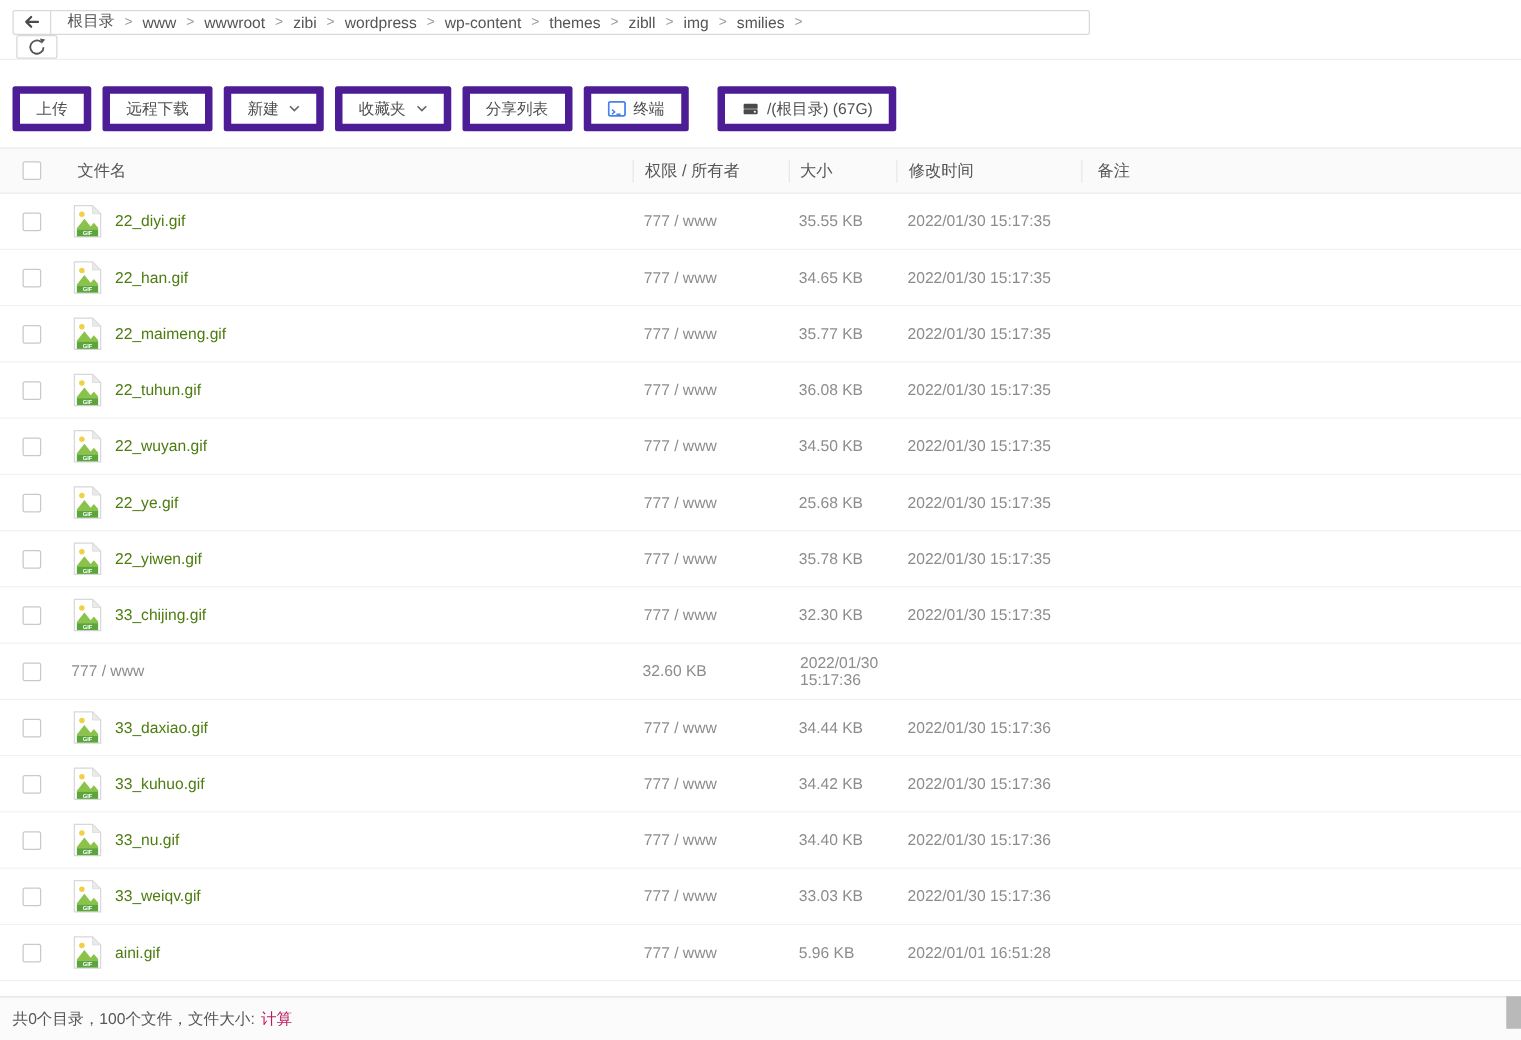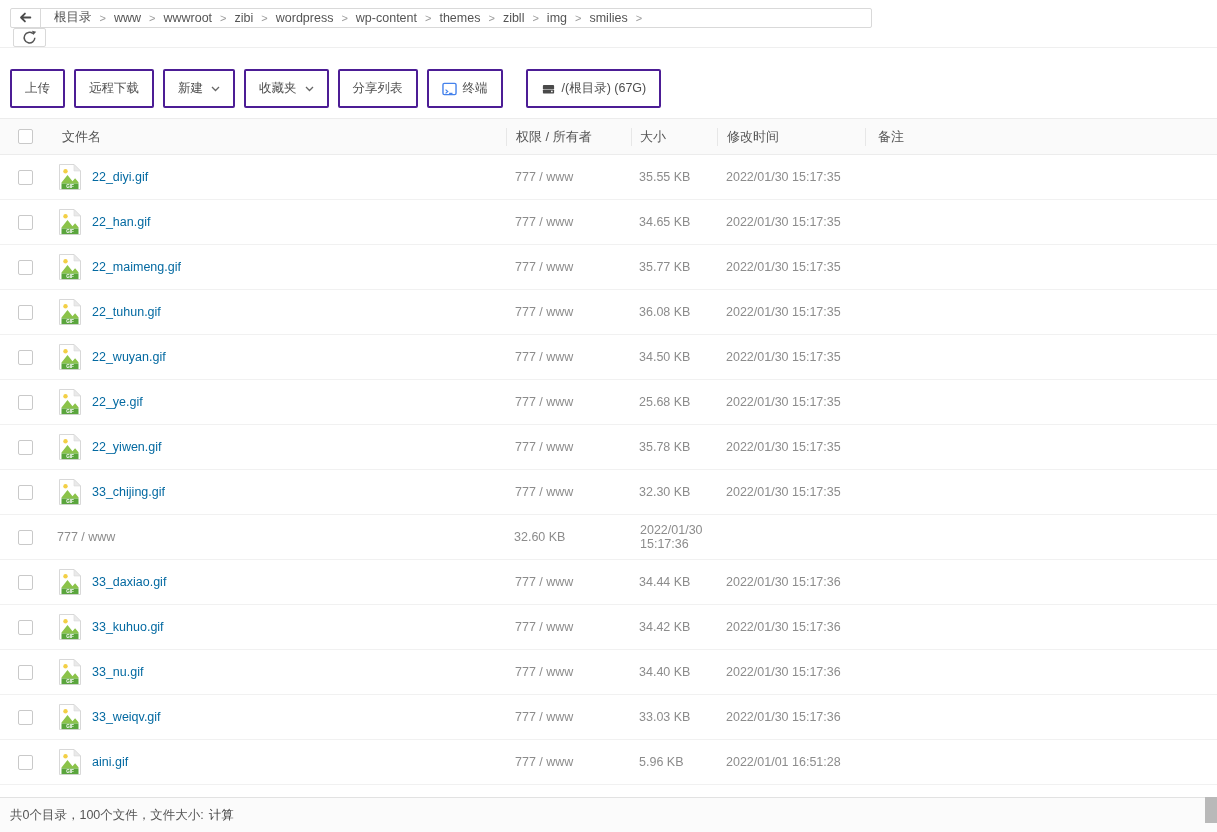--- a/index.html
+++ b/index.html
@@ -16,21 +16,21 @@
               border-right:1px solid #d9d9d9; cursor:pointer; }
   .crumbs { display:flex; align-items:center; padding-left:13px; font-size:12.5px; color:#555; }
   .crumb-item { cursor:pointer; white-space:nowrap; }
   .crumb-sep { color:#9a9a9a; margin:0 8px; font-size:11px; }
   .refresh-btn { width:33px; height:27px; margin-left:3px; border:1px solid #d9d9d9;
                  border-radius:2px; background:#fff; display:flex; align-items:center;
                  justify-content:center; cursor:pointer; }
 
   
   .toolbar { height:70px; padding:21px 10px 0 10px; display:flex; align-items:flex-start; }
-  .tbtn { height:39px; border:2px solid #4c1d95; background:#fff; border-radius:2px;
+  .tbtn { height:29px; border:6px solid #4c1d95; background:#fff; border-radius:2px;
           padding:12px 13px; margin-right:9px; font-size:12.5px; color:#4f4f4f;
           display:flex; align-items:center; gap:6px; cursor:pointer; white-space:nowrap; }
   .tbtn.disk { margin-left:14px; }
   .chev { display:inline-block; margin-left:2px; }
 
   
   .grid { display:grid; grid-template-columns:48px 1fr 125px 86px 148px 352px; align-items:center; }
   .thead { height:37px; background:#fafafa; border-top:1px solid #ececec; border-bottom:1px solid #ececec;
            font-size:13px; color:#555; }
   .thead .hc { padding-left:14px; }
@@ -38,30 +38,30 @@
   .thead .hc-perm, .thead .hc-size, .thead .hc-mtime, .thead .hc-note {
            border-left:1px solid #e7e7e7; line-height:18px; }
   .thead .hc-perm { padding-left:9px; } .thead .hc-size { padding-left:8px; }
   .thead .hc-mtime { padding-left:9px; } .thead .hc-note { padding-left:12px; }
 
   .trow { height:45px; border-bottom:1px solid #f1f1f1; font-size:12.5px; }
   .cell-check { padding-left:18px; }
   .checkbox { width:15px; height:15px; border:1px solid #c9c9c9; border-radius:2px;
               background:#fff; cursor:pointer; }
   .cell-name { padding-left:10px; display:flex; align-items:center; gap:10px; }
-  .file-link { color:#0369a1; cursor:pointer; text-decoration:none; }
+  .file-link { color:#4d7c0f; cursor:pointer; text-decoration:none; }
   .meta { color:#8c8c8c; }
   .cell-perm { padding-left:9px; } .cell-size { padding-left:8px; }
   .cell-mtime { padding-left:9px; } .cell-note { padding-left:12px; }
 
   
   .footer { position:absolute; left:0; right:0; bottom:0; height:35px;
             border-top:1px solid #e2e2e2; background:#fbfbfb; display:flex;
             align-items:center; padding-left:10px; font-size:12.5px; color:#555; }
-  .calc-link { color:#404040; margin-left:5px; cursor:pointer; }
+  .calc-link { color:#be185d; margin-left:5px; cursor:pointer; }
 
   .scroll-thumb { position:absolute; right:0; top:797px; width:12px; height:26px;
                   background:#b9b9b9; cursor:pointer; }
   svg { display:block; }
 </style>
 </head>
 <body>
 
 <div class="page">
 

